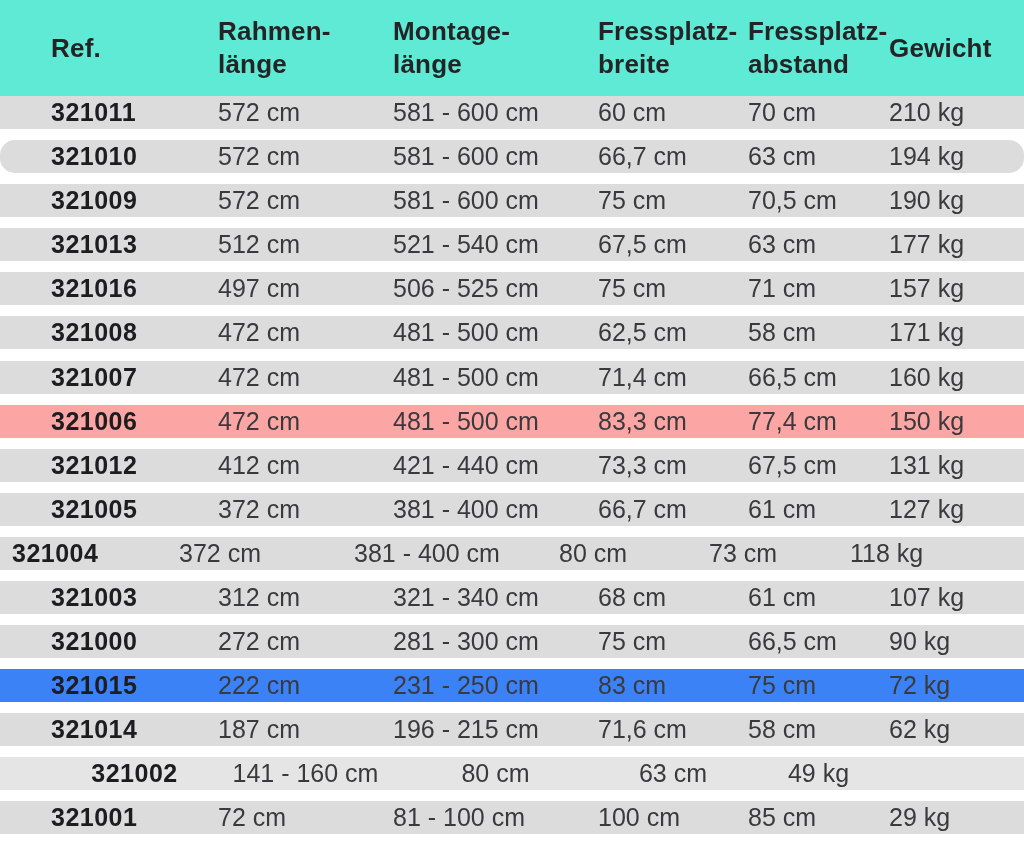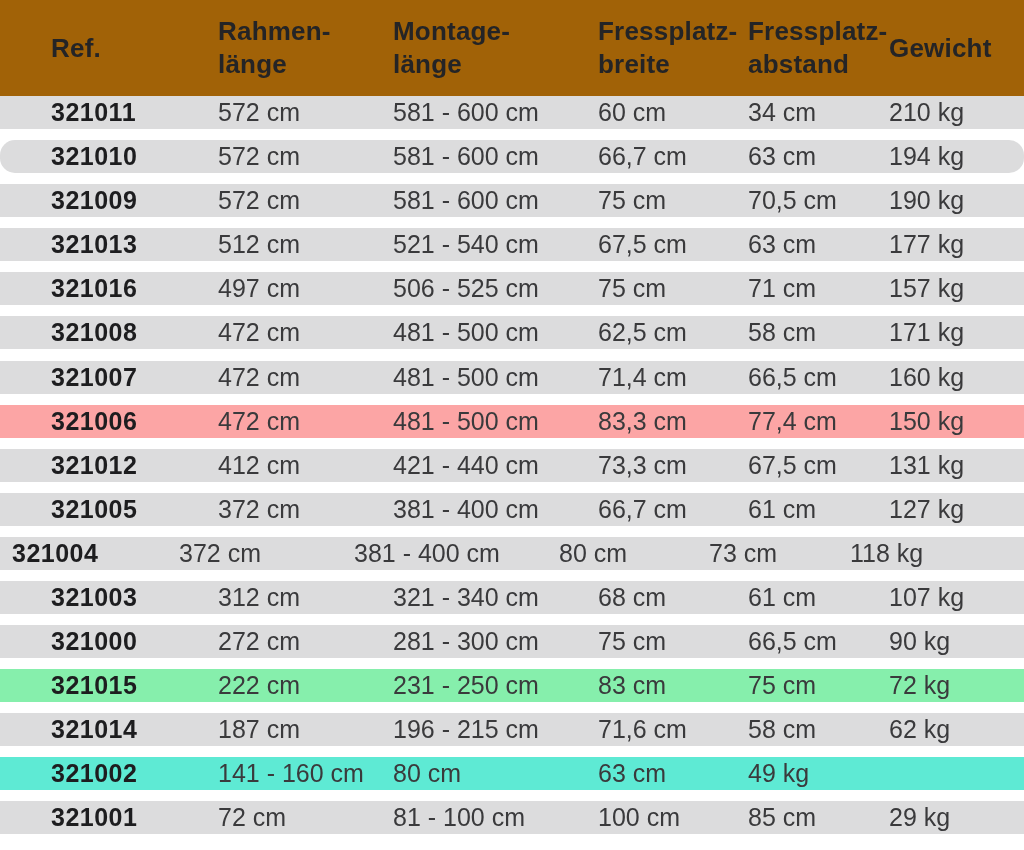--- a/index.html
+++ b/index.html
@@ -20,21 +20,21 @@
   .grid-row {
     display: grid;
     grid-template-columns: 167px 175px 205px 150px 141px auto;
     padding-left: 51px;
     box-sizing: border-box;
     width: 1024px;
   }
   .table-header {
     height: 96px;
     align-items: center;
-    background: #a16207;
+    background: #5eead4;
   }
   .header-cell {
     font-size: 26px;
     line-height: 33px;
     font-weight: 600;
     color: #242426;
     white-space: pre-line;
     letter-spacing: 0.2px;
   }
   .data-row {
@@ -72,21 +72,21 @@
 abstand</div>
     <div class="header-cell">Gewicht</div>
   </div>
 
   <div id="rows">
   <div class="grid-row data-row" style="background: rgb(220, 220, 221);">
     <div class="cell ref">321011</div>
     <div class="cell">572 cm</div>
     <div class="cell">581 - 600 cm</div>
     <div class="cell">60 cm</div>
-    <div class="cell">34 cm</div>
+    <div class="cell">70 cm</div>
     <div class="cell">210 kg</div>
   </div>
 
   <div class="grid-row data-row" style="background: rgb(220, 220, 221); border-radius: 15px;">
     <div class="cell ref">321010</div>
     <div class="cell">572 cm</div>
     <div class="cell">581 - 600 cm</div>
     <div class="cell">66,7 cm</div>
     <div class="cell">63 cm</div>
     <div class="cell">194 kg</div>
@@ -184,39 +184,39 @@
 
   <div class="grid-row data-row" style="background: rgb(220, 220, 221);">
     <div class="cell ref">321000</div>
     <div class="cell">272 cm</div>
     <div class="cell">281 - 300 cm</div>
     <div class="cell">75 cm</div>
     <div class="cell">66,5 cm</div>
     <div class="cell">90 kg</div>
   </div>
 
-  <div class="grid-row data-row" style="background: #86efac;">
+  <div class="grid-row data-row" style="background: #3b82f6;">
     <div class="cell ref">321015</div>
     <div class="cell">222 cm</div>
     <div class="cell">231 - 250 cm</div>
     <div class="cell">83 cm</div>
     <div class="cell">75 cm</div>
     <div class="cell">72 kg</div>
   </div>
 
   <div class="grid-row data-row" style="background: rgb(220, 220, 221);">
     <div class="cell ref">321014</div>
     <div class="cell">187 cm</div>
     <div class="cell">196 - 215 cm</div>
     <div class="cell">71,6 cm</div>
     <div class="cell">58 cm</div>
     <div class="cell">62 kg</div>
   </div>
 
-  <div class="grid-row data-row" style="background: #5eead4;">
+  <div class="grid-row data-row" style="background: #e5e5e5; text-align: center;">
     <div class="cell ref">321002</div>
     <div class="cell">141 - 160 cm</div>
     <div class="cell">80 cm</div>
     <div class="cell">63 cm</div>
     <div class="cell">49 kg</div>
   </div>
 
   <div class="grid-row data-row" style="background: rgb(220, 220, 221);">
     <div class="cell ref">321001</div>
     <div class="cell">72 cm</div>

